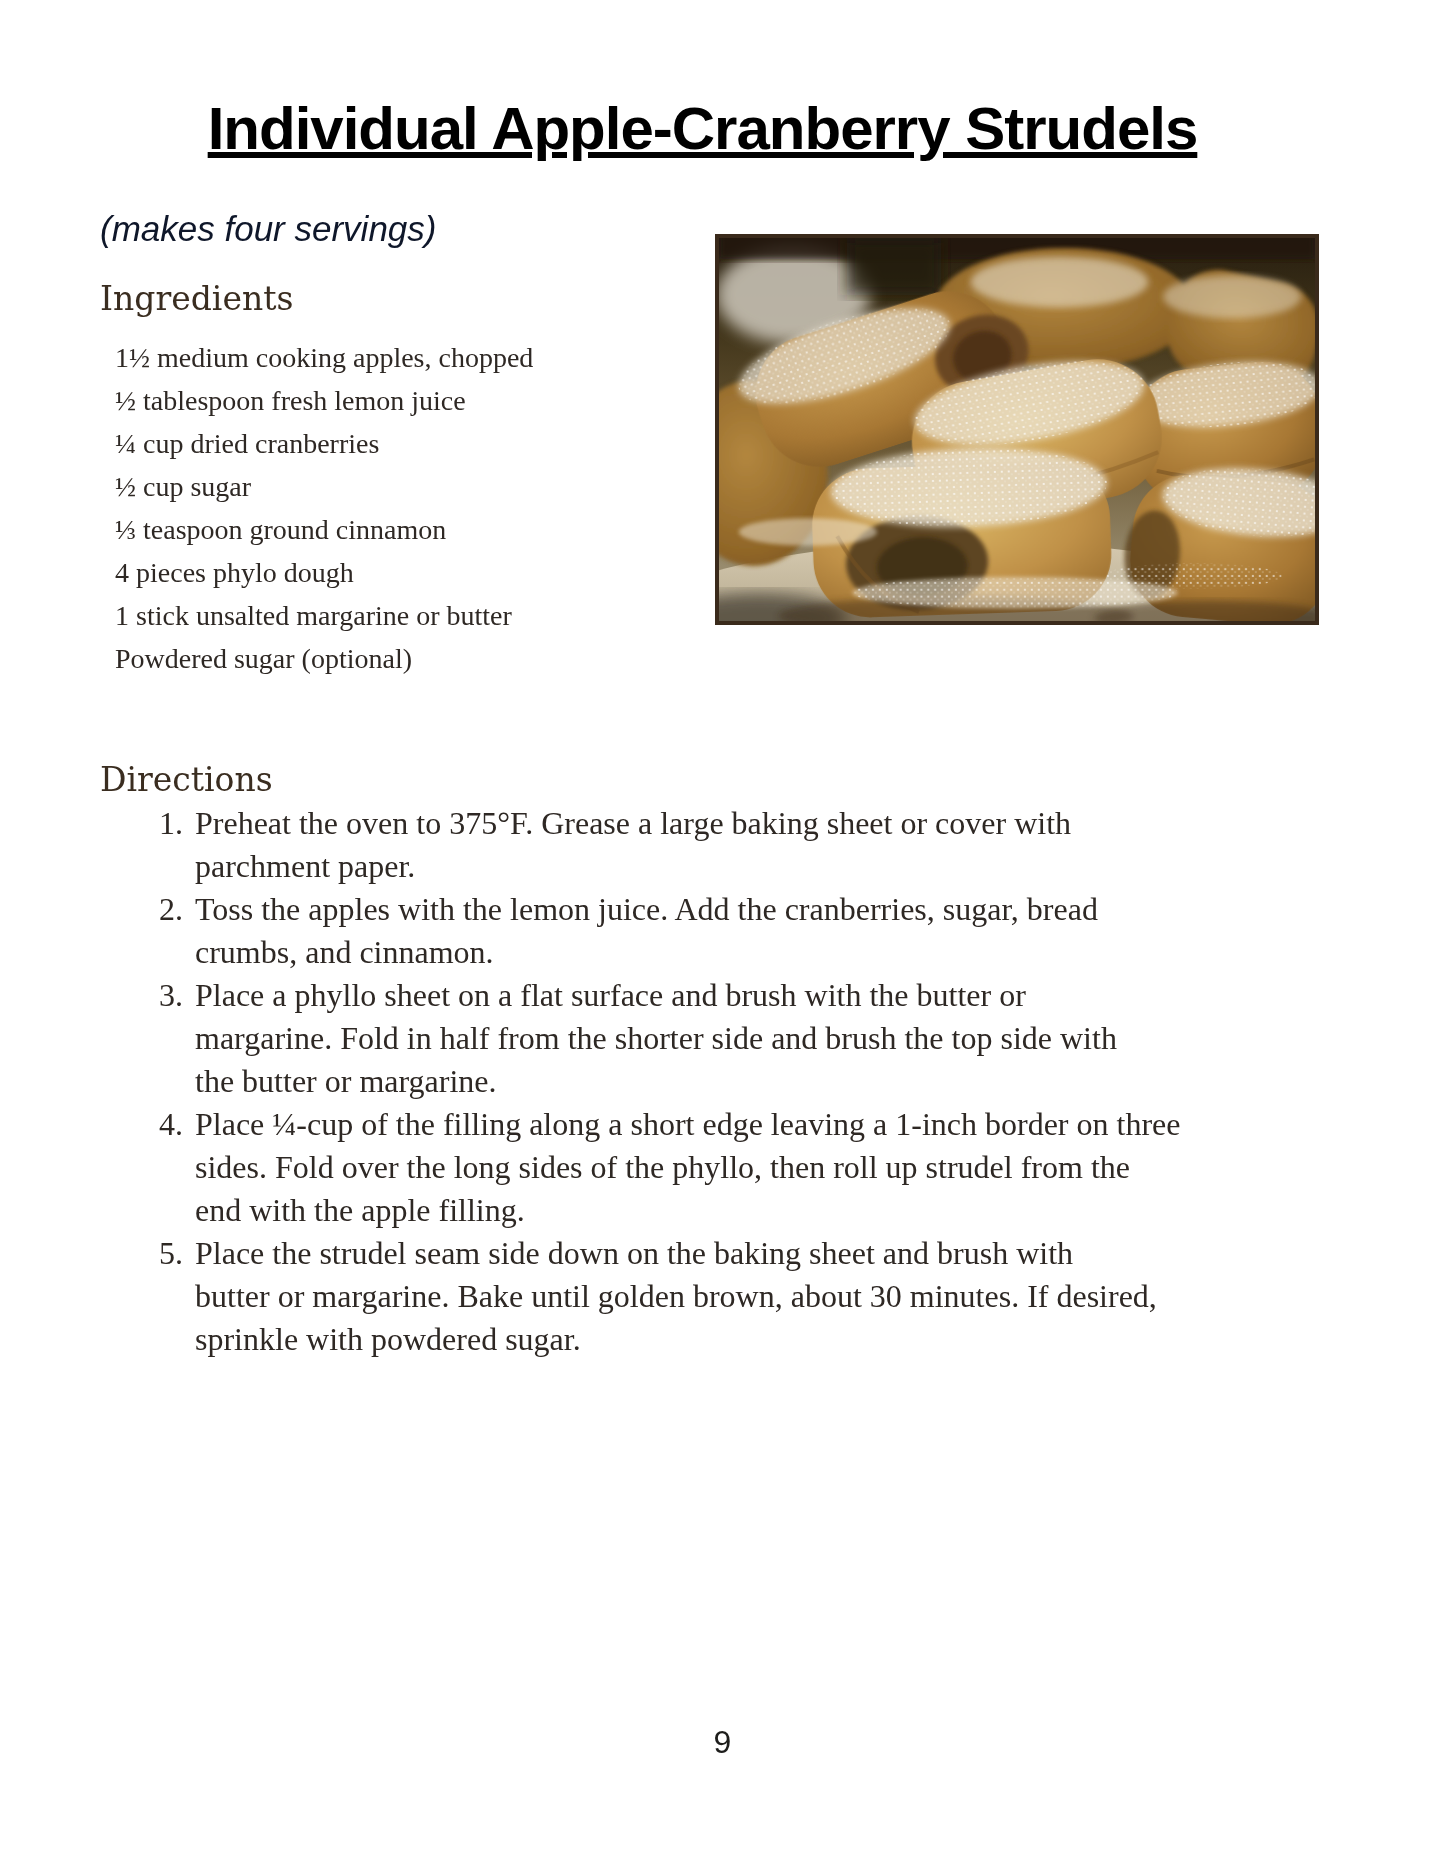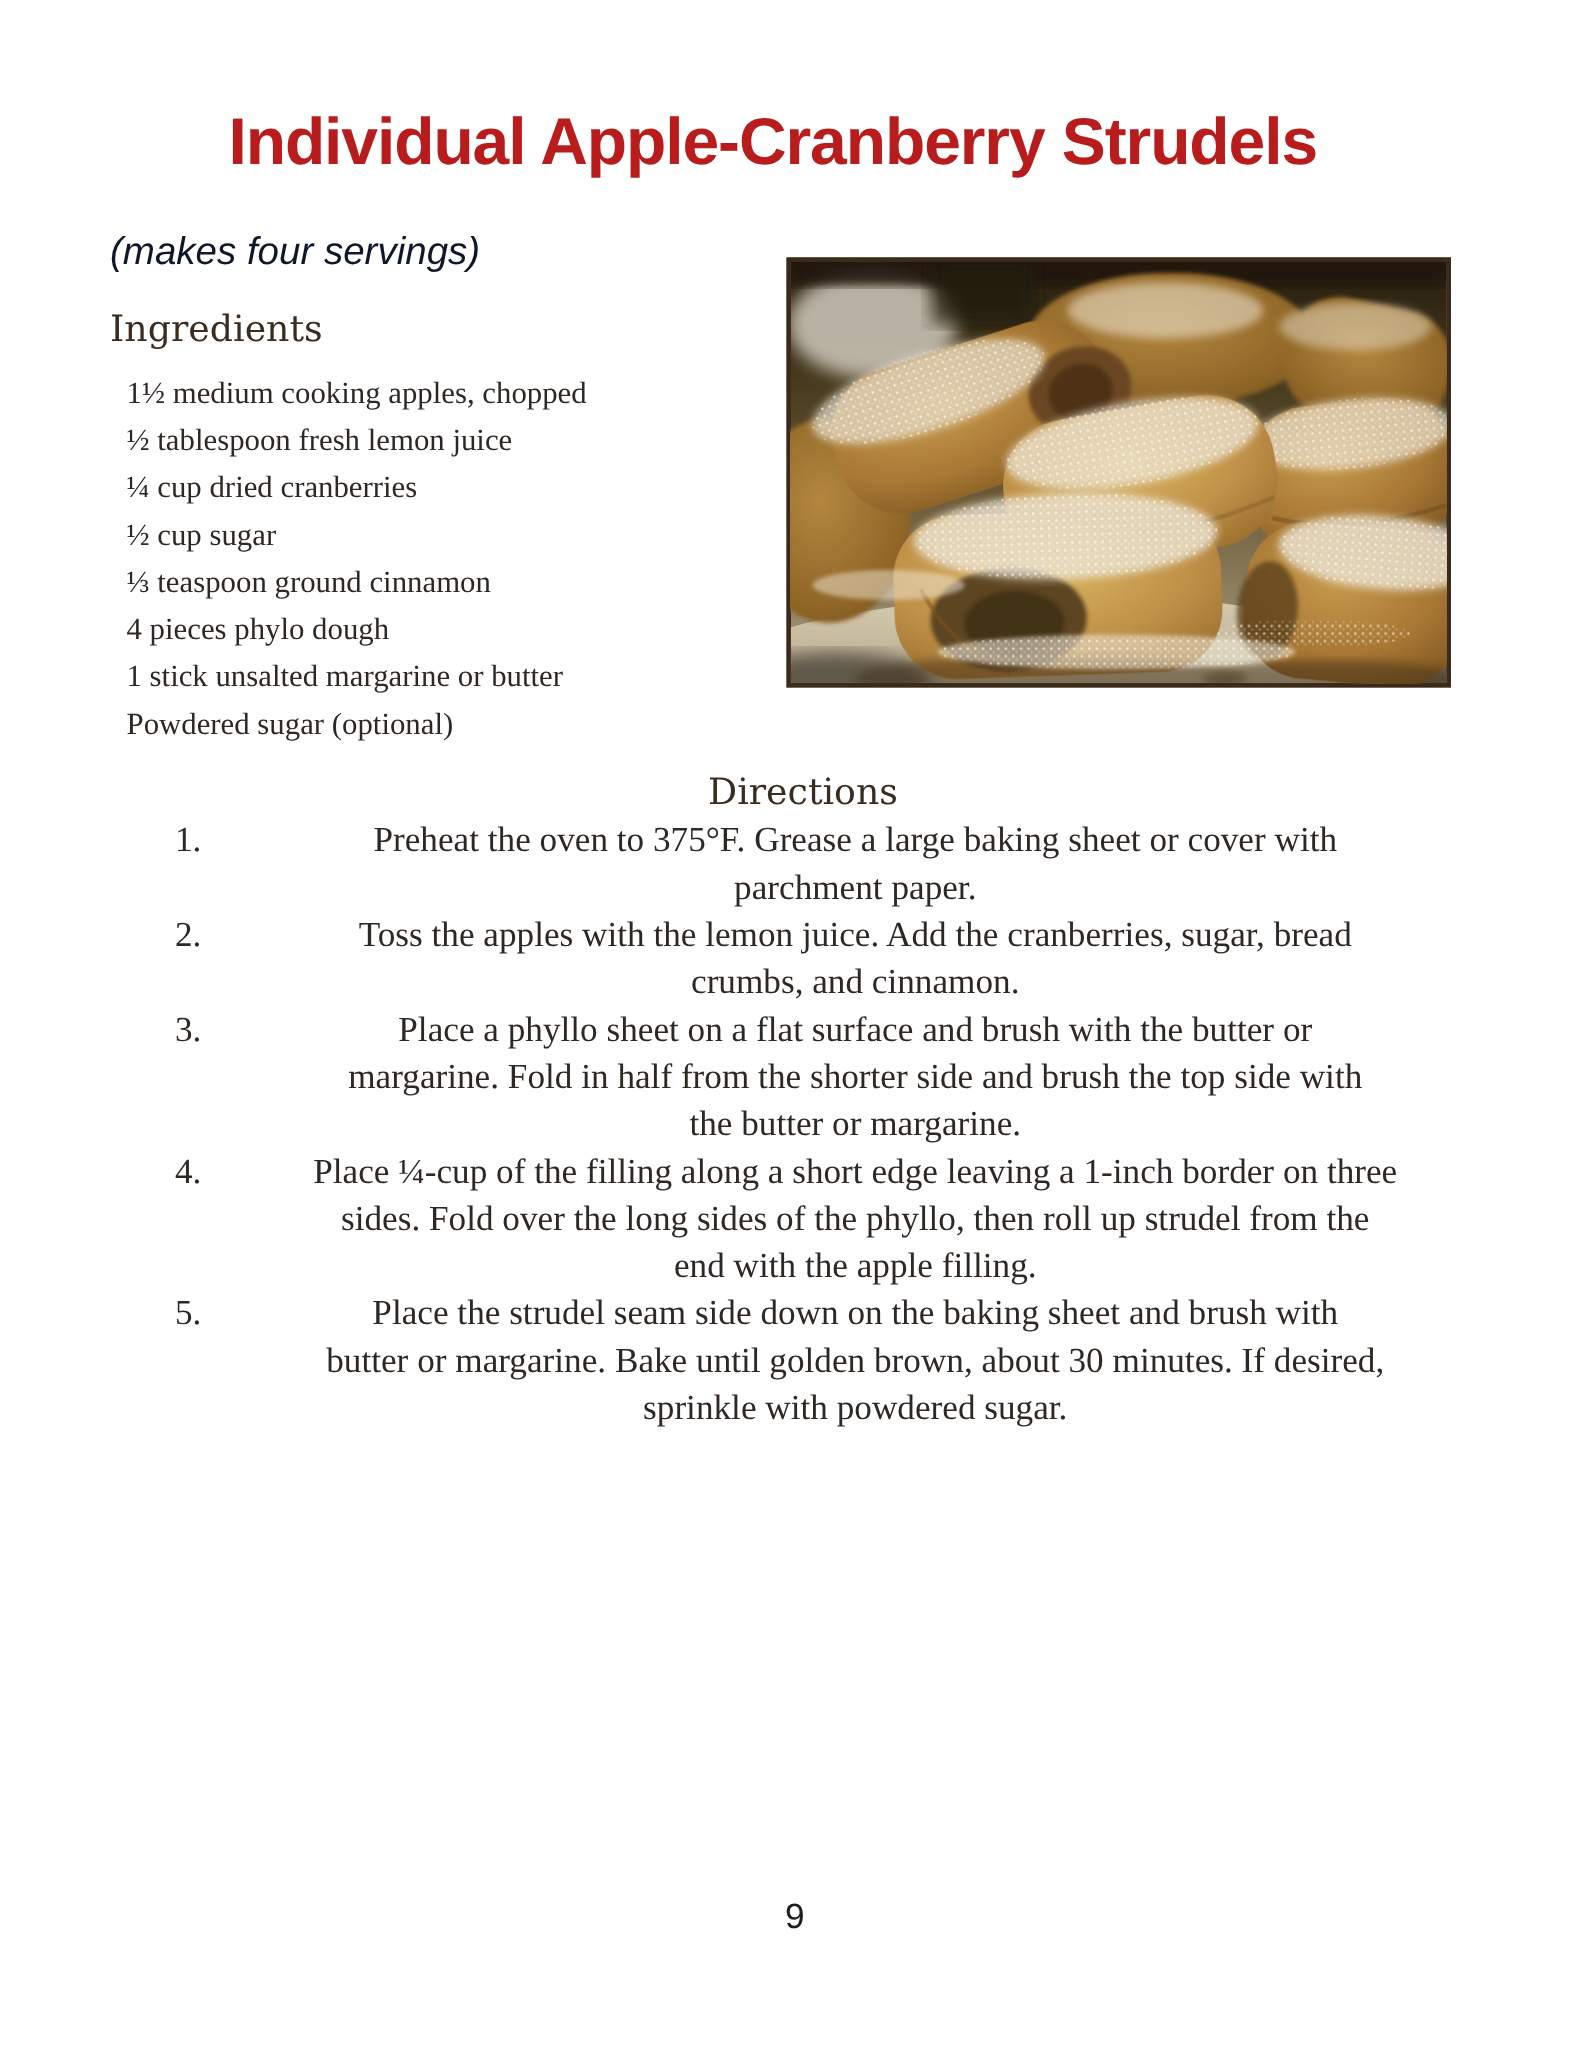--- a/index.html
+++ b/index.html
@@ -9,39 +9,40 @@
     background:#ffffff;
     font-family:"Liberation Serif", serif;
     color:#2e2824;
     overflow:hidden;
   }
   .title {
     position:absolute; top:94px; left:100px; width:1205px;
     margin:0; text-align:center;
     font-family:"Liberation Sans", sans-serif;
     font-weight:bold; font-size:60px; letter-spacing:-1px;
-    color:#b91c1c;
+    color:#000000;
+    text-decoration:underline;
   }
   .subtitle {
     position:absolute; top:209px; left:100px;
     font-family:"Liberation Sans", sans-serif;
     font-size:35px; color:#0f172a;font-style:italic;
   }
   .section-heading {
     margin:0;
     font-family:"DejaVu Serif", serif;
     font-weight:normal; font-size:33px; line-height:45px;
     color:#3a2d20;
   }
   .ingredients { position:absolute; top:276px; left:100px; width:620px; }
   .ingredients ul {
     list-style:none; margin:15px; padding:0;
     font-size:28px; line-height:43px;font-family:Liberation Serif, serif;
   }
-  .directions { position:absolute; top:697px; left:100px; width:1260px;text-align:center; }
+  .directions { position:absolute; top:757px; left:100px; width:1260px; }
   .directions ol {
     list-style:none; counter-reset:step;
     margin:0; padding:0;
     font-size:32px; line-height:43px;
   }
   .directions li {
     position:relative; padding-left:95px;
     white-space:pre-line;
     counter-increment:step;
   }

